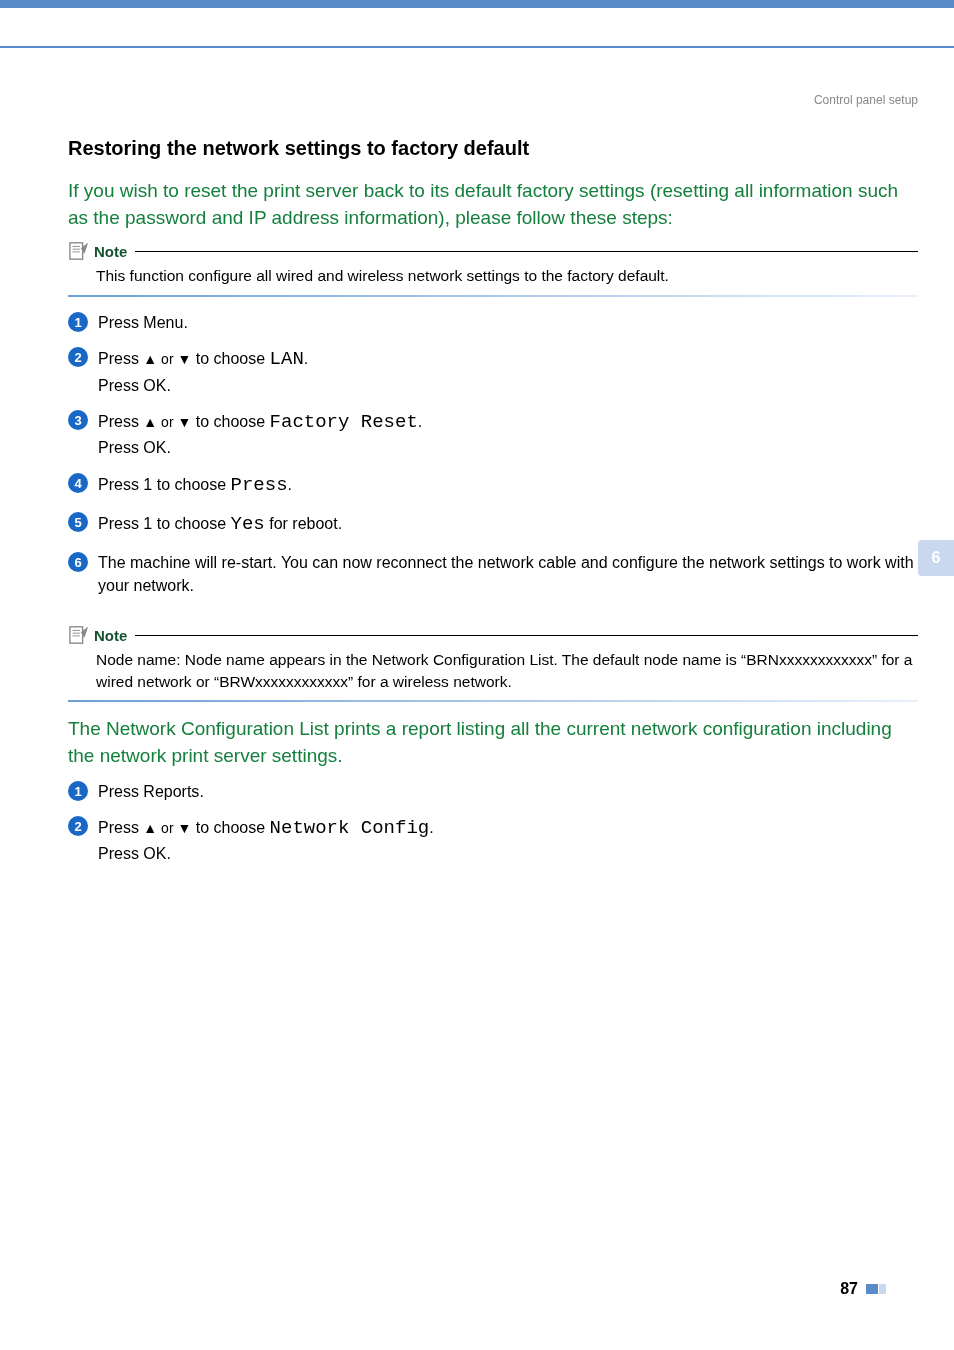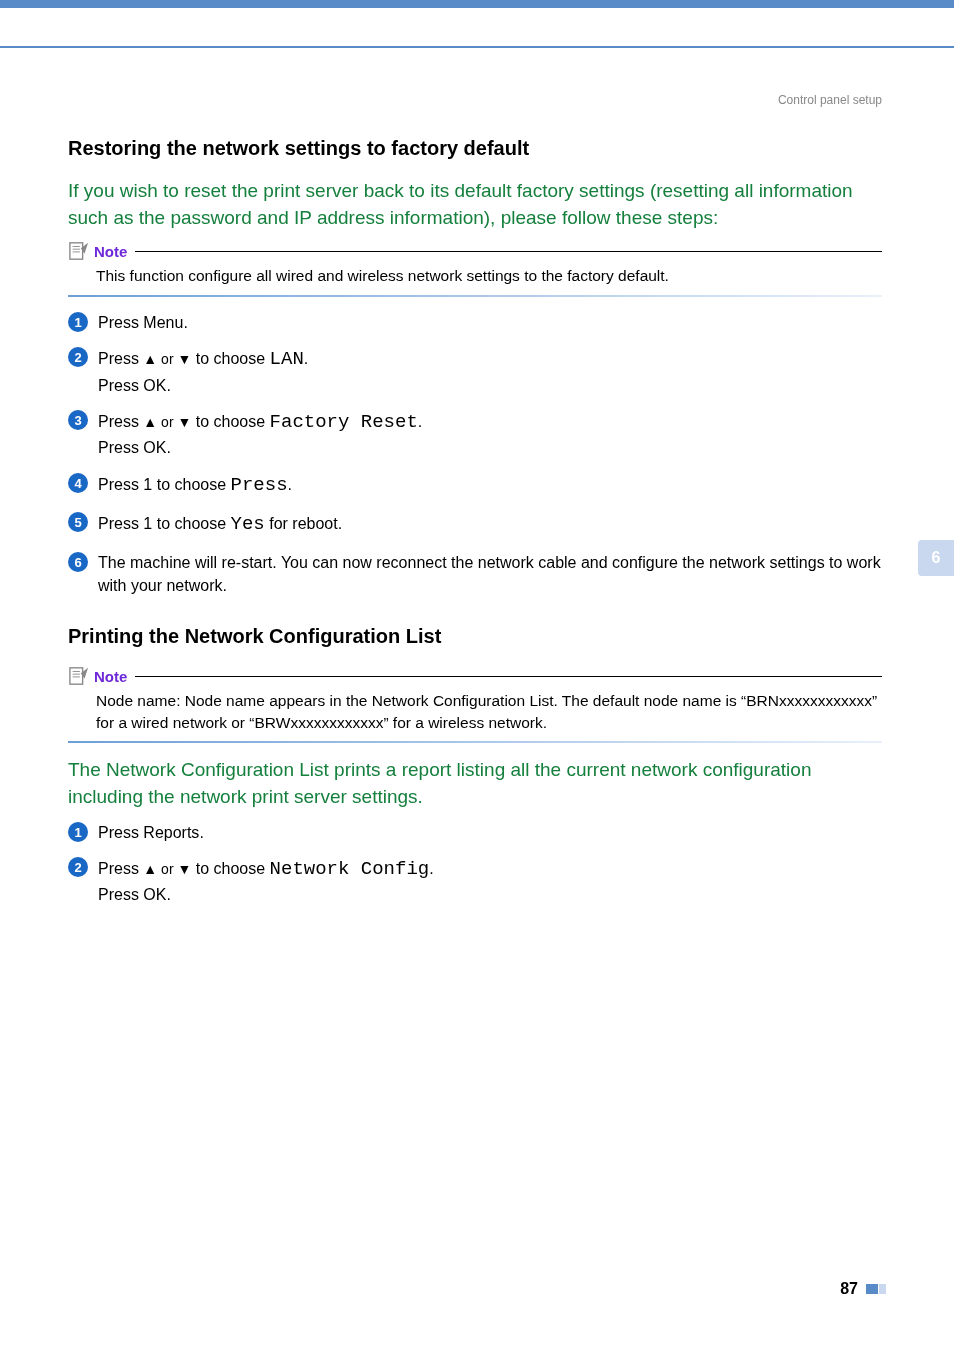--- a/index.html
+++ b/index.html
@@ -21,21 +21,21 @@
       border-bottom: 2px solid #5a8bc9;
     }
     .top-band::before {
       content: "";
       display: block;
       width: 100%;
       height: 8px;
       background: #5a8bc9;
     }
     .content {
-      padding: 90px 72px 0 68px;
+      padding: 90px 36px 0 68px;
     }
     .breadcrumb {
       text-align: right;
       font-size: 12px;
       color: #888;
       margin-bottom: 30px;
       margin-top: -45px;
     }
     h1 {
       font-size: 20px;
@@ -59,21 +59,21 @@
     }
     .note-icon {
       width: 22px;
       height: 20px;
       margin-right: 4px;
       flex-shrink: 0;
     }
     .note-label {
       font-weight: bold;
       font-size: 15px;
-      color: #6d28d9;
+      color: #14532d;
       margin-right: 8px;
       text-align: center;
     }
     .note-line {
       flex: 1;
       height: 1px;
       background: #000;
     }
     .note-body {
       font-size: 15.5px;
@@ -241,21 +241,20 @@
       <svg class="step-num" viewBox="0 0 20 20">
           <circle cx="10" cy="10" r="10" fill="#1a68c6"></circle>
           <text x="10" y="14.5" text-anchor="middle" fill="#fff" font-size="13" font-family="Arial" font-weight="bold">6</text>
         </svg>
       <div class="step-text">The machine will re-start. You can now reconnect the network cable and configure the network settings to work with your network.</div>
     </div>
 
   </div>
 
   <div class="section2">
-    <h1>Printing the Network Configuration List</h1>
 
     <div class="note-block">
       <div class="note-header">
         <svg class="note-icon" viewBox="0 0 24 22">
           <rect x="2" y="2" width="14" height="18" fill="none" stroke="#888" stroke-width="1.5"></rect>
           <line x1="5" y1="6" x2="13" y2="6" stroke="#888" stroke-width="1"></line>
           <line x1="5" y1="9" x2="13" y2="9" stroke="#888" stroke-width="1"></line>
           <line x1="5" y1="12" x2="13" y2="12" stroke="#888" stroke-width="1"></line>
           <path d="M 14 8 L 22 2 L 18 14 Z" fill="#888"></path>
         </svg>

